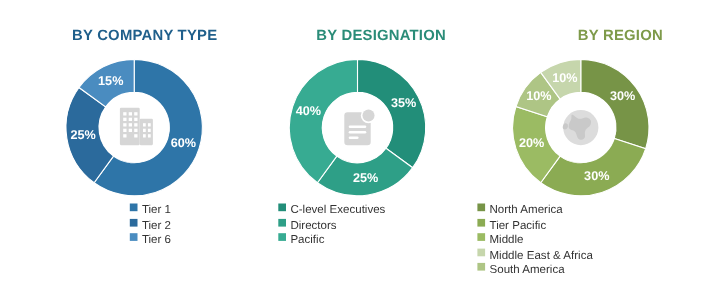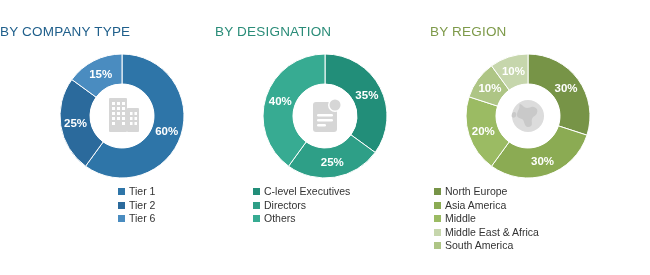--- a/index.html
+++ b/index.html
@@ -26,24 +26,26 @@
   }
   #panel-company { left: 0px;   width: 215px; }
   #panel-design  { left: 215px; width: 215px; }
   #panel-region  { left: 430px; width: 220px; }
 
   .panel-title {
     position: absolute;
     top: 24px;
     left: 0;
     width: 100%;
+    text-align: center;
     font-size: 13.5px;
-    font-weight: normal;
+    font-weight: bold;
     letter-spacing: 0.2px;
     white-space: nowrap;
+    padding-left: 24px;
   }
   #title-company { color: #1f5f8b; }
   #title-design  { color: #2a8c78; }
   #title-region  { color: #7e9a4a; }
 
   .donut-wrap {
     position: absolute;
     top: 46px;
   }
   #donut-company { left: 52px; width: 140px; height: 140px; }
@@ -71,21 +73,21 @@
     font-size: 10.5px;
     color: #2f2f2f;
     line-height: 13.5px;
   }
   #legend-company { left: 118px; top: 185px; }
   #legend-design  { left: 38px;  top: 185px; }
   #legend-region  { left: 4px;   top: 185px; }
 
   .legend-row {
     display: flex;
-    align-items: center;
+    align-items: flex-start;
     height: 13.5px;
     white-space: nowrap;
   }
   .legend-swatch {
     width: 7px;
     height: 7px;
     margin-right: 4px;
     flex: 0 0 auto;
   }
   .legend-label {
@@ -192,21 +194,21 @@
         <div class="legend-row">
           <span class="legend-swatch" style="background: rgb(34, 142, 121);"></span>
           <span class="legend-label">C-level Executives</span>
         </div>
         <div class="legend-row">
           <span class="legend-swatch" style="background: rgb(46, 159, 135);"></span>
           <span class="legend-label">Directors</span>
         </div>
         <div class="legend-row">
           <span class="legend-swatch" style="background: rgb(55, 171, 146);"></span>
-          <span class="legend-label">Others</span>
+          <span class="legend-label">Pacific</span>
         </div>
       </div>
   </div>
 
   <div class="panel" id="panel-region">
     <div class="panel-title" id="title-region">BY REGION</div>
 
     <div class="donut-wrap" id="donut-region">
       <svg class="donut-svg" viewBox="0 0 140 140">
         <g id="slices-region">
@@ -228,25 +230,25 @@
             <text x="25.300343734127786" y="84.52379873562253" class="slice-label">20%</text>
             <text x="31.976201264377465" y="42.37409314225377" class="slice-label">10%</text>
             <text x="55.476201264377465" y="25.300343734127786" class="slice-label">10%</text>
           </g>
       </svg>
     </div>
 
     <div class="legend" id="legend-region">
         <div class="legend-row">
           <span class="legend-swatch" style="background: rgb(119, 148, 71);"></span>
-          <span class="legend-label">North Europe</span>
+          <span class="legend-label">North America</span>
         </div>
         <div class="legend-row">
           <span class="legend-swatch" style="background: rgb(139, 171, 83);"></span>
-          <span class="legend-label">Asia America</span>
+          <span class="legend-label">Tier Pacific</span>
         </div>
         <div class="legend-row">
           <span class="legend-swatch" style="background: rgb(155, 187, 99);"></span>
           <span class="legend-label">Middle</span>
         </div>
         <div class="legend-row">
           <span class="legend-swatch" style="background: rgb(198, 214, 172);"></span>
           <span class="legend-label">Middle East &amp; Africa</span>
         </div>
         <div class="legend-row">

